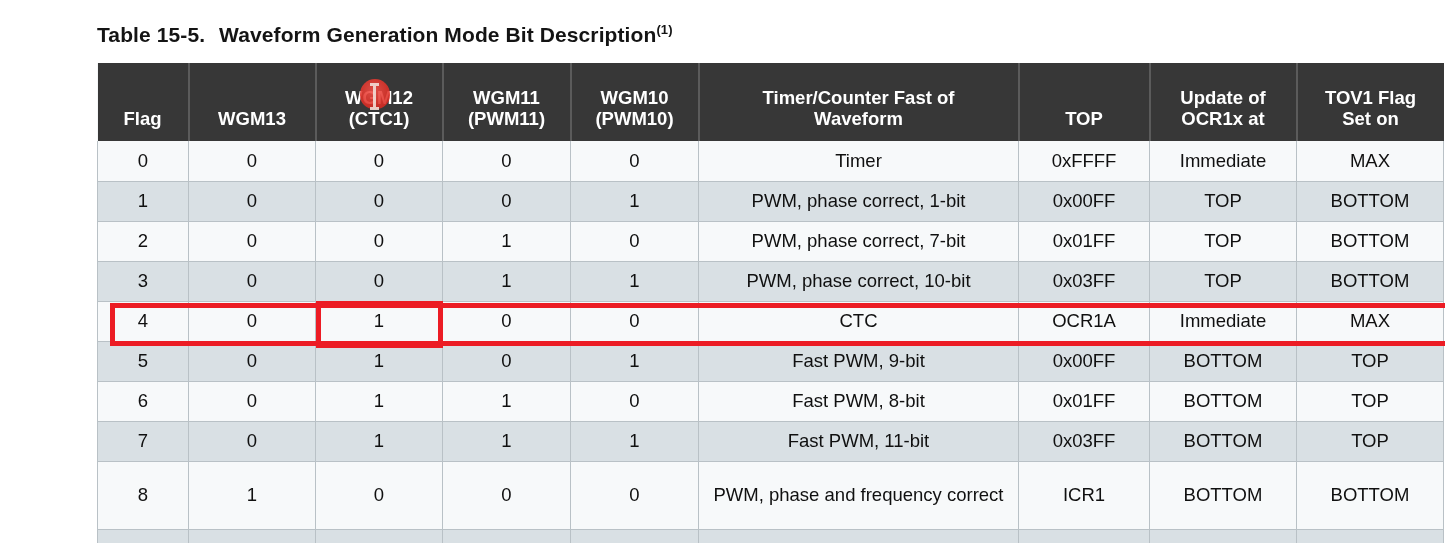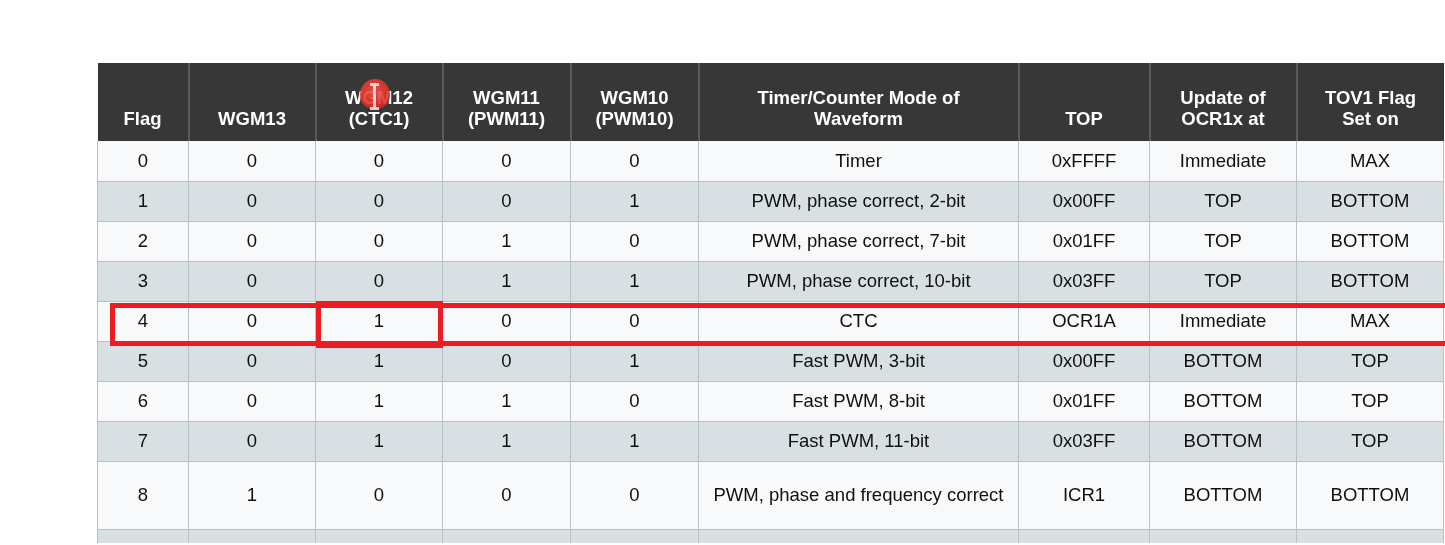--- a/index.html
+++ b/index.html
@@ -160,20 +160,23 @@
     background: #f2ddd6;
   }
   .cursor-ibeam::before { top: 0; }
   .cursor-ibeam::after  { bottom: 0; }
 </style>
 </head>
 <body>
 
 <div id="page">
 
+  <div class="caption">
+    <span class="cap-num">Table 15-5.</span><span>Waveform Generation Mode Bit Description</span><span class="cap-sup">(1)</span>
+  </div>
 
   <div class="table-wrap">
     <table class="wgm">
       <colgroup>
         <col class="c-mode">
           <col class="c-wgm13">
           <col class="c-wgm12">
           <col class="c-wgm11">
         <col class="c-wgm10">
           <col class="c-oper">
@@ -195,21 +198,21 @@
             </th>
             <th>
               <div>WGM11</div>
               <div>(PWM11)</div>
             </th>
             <th>
               <div>WGM10</div>
               <div>(PWM10)</div>
             </th>
             <th>
-              <div>Timer/Counter Mode of</div>
+              <div>Timer/Counter Fast of</div>
               <div>Waveform</div>
             </th>
             <th>
               <div>TOP</div>
             </th>
             <th>
               <div>Update of</div>
               <div>OCR1x at</div>
             </th>
             <th>
@@ -229,21 +232,21 @@
             <td>0xFFFF</td>
             <td>Immediate</td>
             <td>MAX</td>
           </tr>
           <tr class="even">
             <td>1</td>
             <td>0</td>
             <td>0</td>
             <td>0</td>
             <td>1</td>
-            <td>PWM, phase correct, 2-bit</td>
+            <td>PWM, phase correct, 1-bit</td>
             <td>0x00FF</td>
             <td>TOP</td>
             <td>BOTTOM</td>
           </tr>
           <tr class="odd">
             <td>2</td>
             <td>0</td>
             <td>0</td>
             <td>1</td>
             <td>0</td>
@@ -273,21 +276,21 @@
             <td>OCR1A</td>
             <td>Immediate</td>
             <td>MAX</td>
           </tr>
           <tr class="even">
             <td>5</td>
             <td>0</td>
             <td>1</td>
             <td>0</td>
             <td>1</td>
-            <td>Fast PWM, 3-bit</td>
+            <td>Fast PWM, 9-bit</td>
             <td>0x00FF</td>
             <td>BOTTOM</td>
             <td>TOP</td>
           </tr>
           <tr class="odd">
             <td>6</td>
             <td>0</td>
             <td>1</td>
             <td>1</td>
             <td>0</td>

